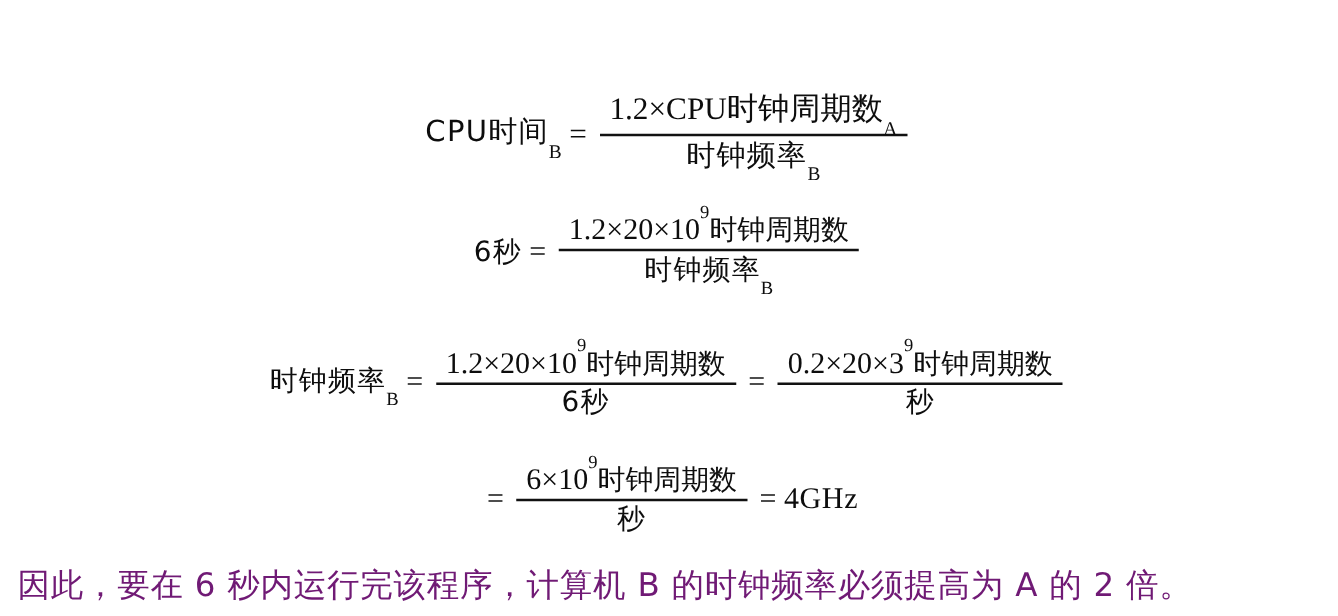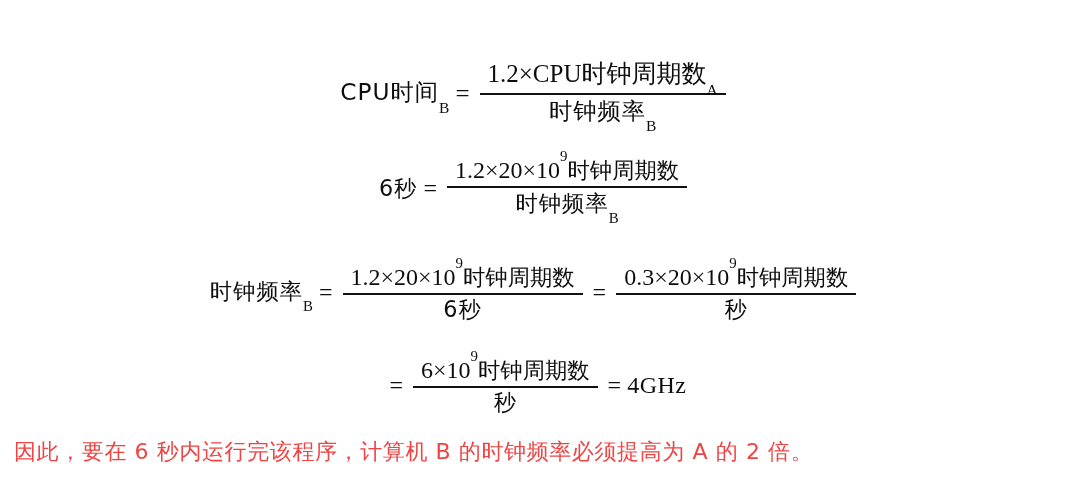--- a/index.html
+++ b/index.html
@@ -13,20 +13,21 @@
     font-family: "Liberation Serif", "DejaVu Serif", serif;
     color: #0d0d0d;
     overflow: hidden;
   }
   .page {
     position: relative;
     width: 1070px;
     height: 467px;
     box-sizing: border-box;
     padding: 16px;
+    margin-top: 14px;
   }
 
   
   .eq {
     display: flex;
     align-items: center;
     justify-content: center;
     font-size: 25px;
     line-height: 1.1;
   }
@@ -97,24 +98,24 @@
   #eq3 { font-size: 24px; }
   #eq4 { font-size: 24px; }
 
   
   .conclusion {
     position: absolute;
     left: 14px;
     right: 14px;
     top: 437px;
     font-family: "DejaVu Sans", "Liberation Sans", sans-serif;
-    font-size: 22px;
+    font-size: 26px;
     letter-spacing: 0.6px;
     white-space: nowrap;
-    color: #ef4444;
+    color: #701a75;
   }
 </style>
 </head>
 <body>
 
 <div class="page">
 
   <div class="eq" id="eq1">
     <span class="eq-row">
       <span class="lhs"><span class="cn">CPU时间</span><span class="sub">B</span></span>
@@ -144,21 +145,21 @@
       <span class="lhs"><span class="cn">时钟频率</span><span class="sub">B</span></span>
       <span class="op">=</span>
     </span>
     <span class="frac">
       <span class="num"><span>1.2×20×10</span><span class="sup">9</span><span class="cn-tight">时钟周期数</span></span>
       <span class="bar"></span>
       <span class="den cn">6秒</span>
     </span>
     <span class="op">=</span>
     <span class="frac">
-      <span class="num"><span>0.3×20×10</span><span class="sup">9</span><span class="cn-tight">时钟周期数</span></span>
+      <span class="num"><span>0.2×20×3</span><span class="sup">9</span><span class="cn-tight">时钟周期数</span></span>
       <span class="bar"></span>
       <span class="den cn">秒</span>
     </span>
   </div>
 
   <div class="eq" id="eq4">
     <span class="op">=</span>
     <span class="frac">
       <span class="num"><span>6×10</span><span class="sup">9</span><span class="cn-tight">时钟周期数</span></span>
       <span class="bar"></span>

